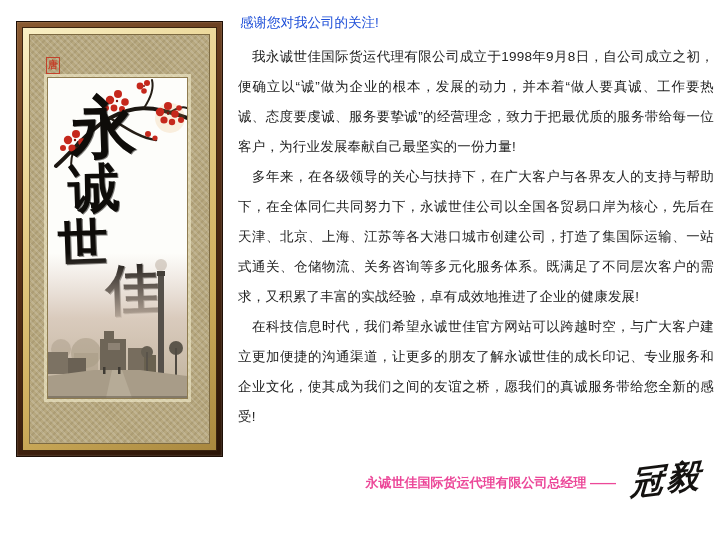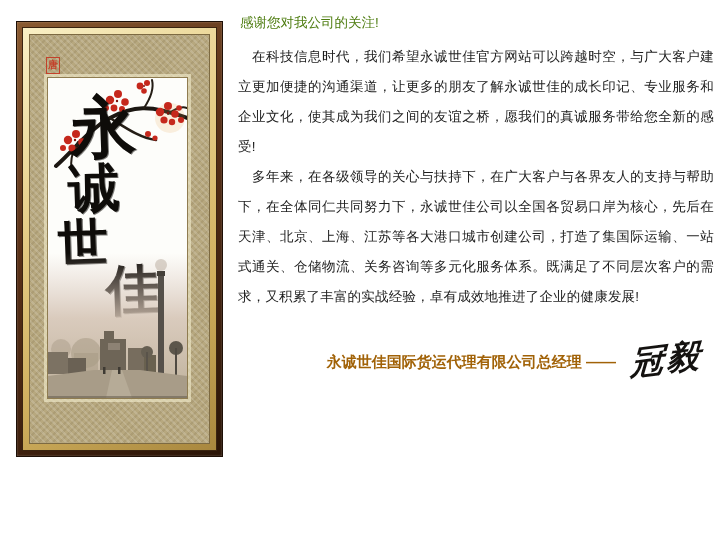--- a/index.html
+++ b/index.html
@@ -57,30 +57,30 @@
   .c1{left:20px;top:84px;font-size:52px;}
   .c2{left:10px;top:140px;font-size:50px;}
   .c3{left:58px;top:184px;font-size:54px;}
 
   
   .content{position:absolute;left:238px;top:14px;width:476px;}
   .page-title{
     font-size:16px;font-weight:bold;color:#000;
     margin:8px 0 13px 0;letter-spacing:.5px;
   }
-  .greeting{font-size:13.5px;margin:0 0 10px 2px;color:#4d7c0f;}
+  .greeting{font-size:13.5px;margin:0 0 10px 2px;color:#1d4ed8;}
   .para{
     font-size:13.5px;line-height:30px;text-indent:14px;margin:0;
     text-align:justify;color:#1c1c1c;letter-spacing:.2px;
   }
   .sig-row{
     display:flex;justify-content:flex-end;align-items:center;
     gap:14px;margin-top:30px;padding-right:4px;
   }
-  .sig-label{font-size:15px;font-weight:bold;color:#a16207;white-space:nowrap;}
+  .sig-label{font-size:13px;font-weight:bold;color:#ec4899;white-space:nowrap;}
   .sig-name{
     font-size:33px;font-weight:bold;font-style:italic;line-height:1;
     font-family:"DejaVu Serif","Liberation Serif",serif;
     transform:rotate(-7deg) skewX(-10deg);
     color:#141210;letter-spacing:4px;padding:0 6px 8px 0;
   }
 </style>
 </head>
 <body>
 
@@ -171,20 +171,21 @@
           <rect x="0" y="143" width="139" height="2" fill="#6b6254" opacity="0.6"></rect>
         </svg>
 
       </div>
     </div>
   </div>
 </div>
 
 <div class="content">
   <p class="greeting">感谢您对我公司的关注!</p>
+  <p class="para">我永诚世佳国际货运代理有限公司成立于1998年9月8日，自公司成立之初，便确立以“诚”做为企业的根本，发展的动力，并本着“做人要真诚、工作要热诚、态度要虔诚、服务要挚诚”的经营理念，致力于把最优质的服务带给每一位客户，为行业发展奉献自己最坚实的一份力量!</p>
+  <p class="para">多年来，在各级领导的关心与扶持下，在广大客户与各界友人的支持与帮助下，在全体同仁共同努力下，永诚世佳公司以全国各贸易口岸为核心，先后在天津、北京、上海、江苏等各大港口城市创建公司，打造了集国际运输、一站式通关、仓储物流、关务咨询等多元化服务体系。既满足了不同层次客户的需求，又积累了丰富的实战经验，卓有成效地推进了企业的健康发展!</p>
   <p class="para">在科技信息时代，我们希望永诚世佳官方网站可以跨越时空，与广大客户建立更加便捷的沟通渠道，让更多的朋友了解永诚世佳的成长印记、专业服务和企业文化，使其成为我们之间的友谊之桥，愿我们的真诚服务带给您全新的感受!</p>
-  <p class="para">多年来，在各级领导的关心与扶持下，在广大客户与各界友人的支持与帮助下，在全体同仁共同努力下，永诚世佳公司以全国各贸易口岸为核心，先后在天津、北京、上海、江苏等各大港口城市创建公司，打造了集国际运输、一站式通关、仓储物流、关务咨询等多元化服务体系。既满足了不同层次客户的需求，又积累了丰富的实战经验，卓有成效地推进了企业的健康发展!</p>
 
   <div class="sig-row">
     <span class="sig-label">永诚世佳国际货运代理有限公司总经理 ——</span>
     <span class="sig-name">冠毅</span>
   </div>
 </div>
 
 </body></html>

